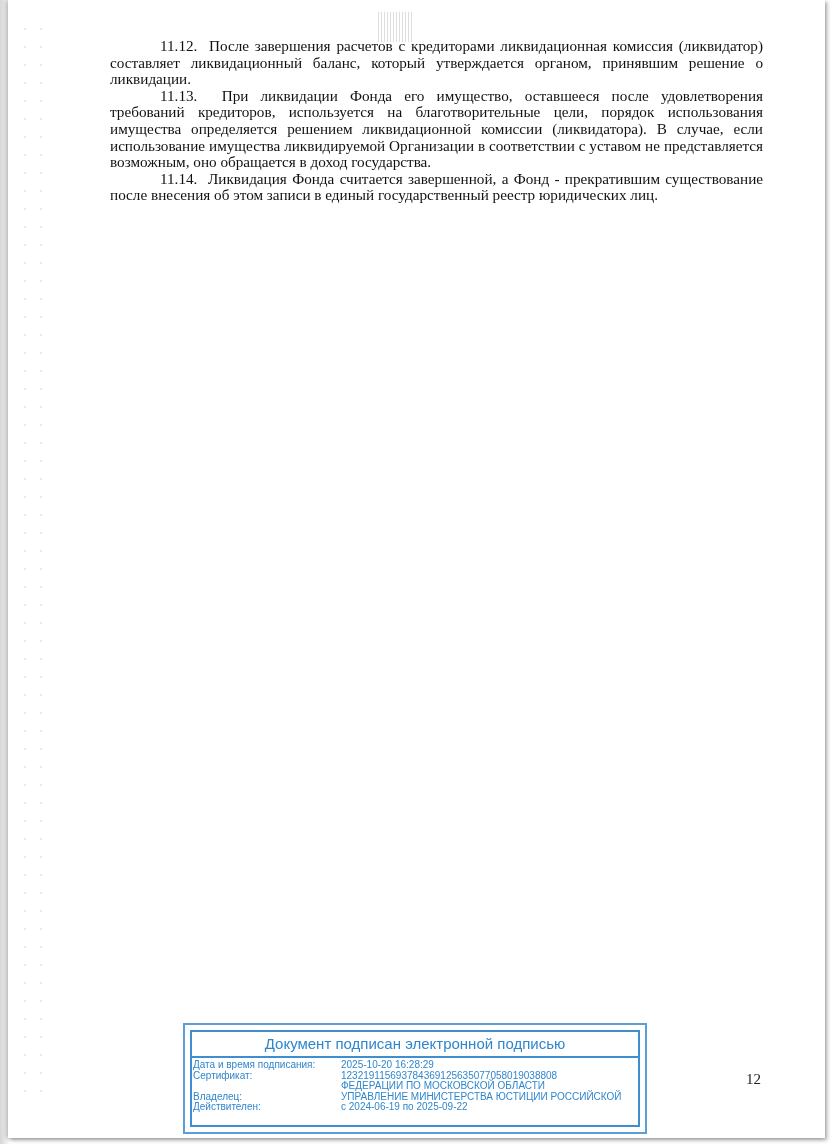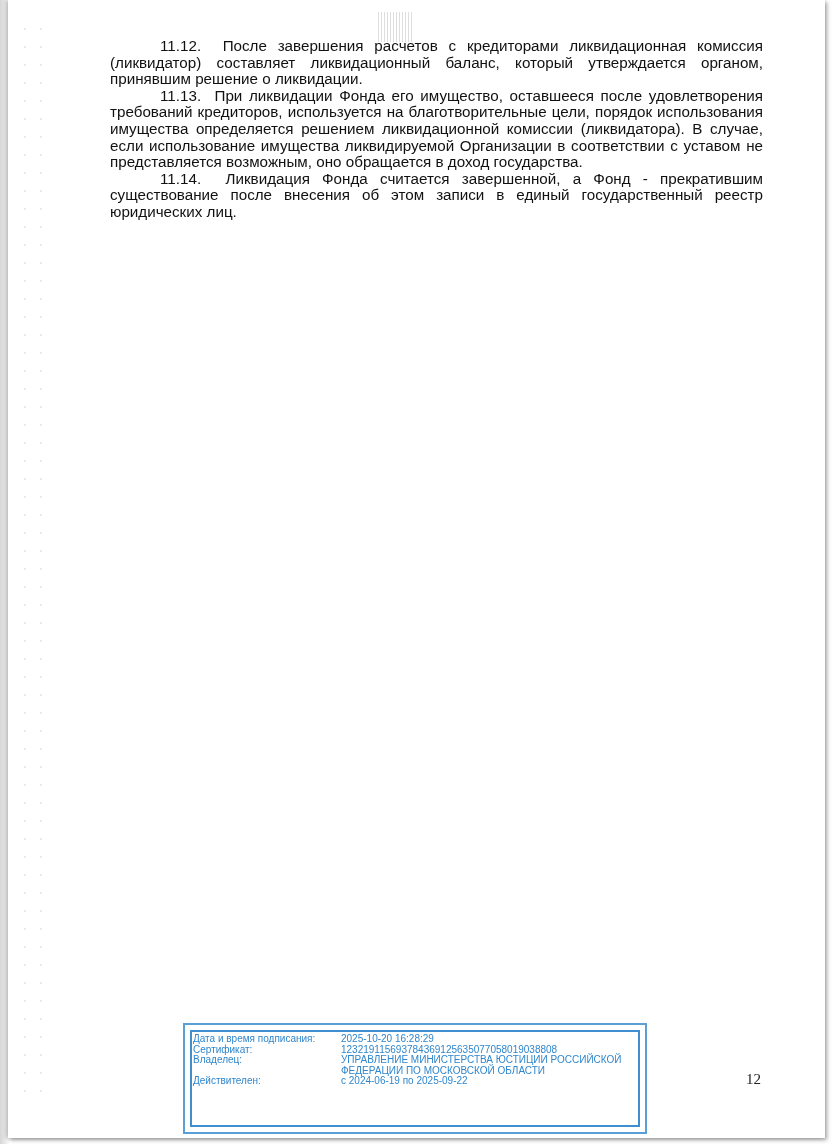--- a/index.html
+++ b/index.html
@@ -42,21 +42,21 @@
       height: 1080px;
       background-image: radial-gradient(circle, rgba(150,150,150,0.55) 0.6px, transparent 0.8px);
       background-size: 16px 18px;
       opacity: 0.8;
     }
     .body-text {
       position: absolute;
       left: 102px;
       top: 38px;
       width: 653px;
-      font-family: Liberation Sans, sans-serif;
+      font-family: Liberation Serif, serif;
       font-size: 15.2px;
       line-height: 16.6px;
       color: #111111;
     }
     .body-text p {
       margin: 0;
       text-align: justify;
       text-indent: 50px;
     }
     .page-number {
@@ -130,36 +130,37 @@
         <span>При ликвидации Фонда его имущество, оставшееся после удовлетворения требований кредиторов, используется на благотворительные цели, порядок использования имущества определяется решением ликвидационной комиссии (ликвидатора). В случае, если использование имущества ликвидируемой Организации в соответствии с уставом не представляется возможным, оно обращается в доход государства.</span>
       </p>
       <p>
         <span>11.14.</span>&nbsp;
         <span>Ликвидация Фонда считается завершенной, а Фонд - прекратившим существование после внесения об этом записи в единый государственный реестр юридических лиц.</span>
       </p>
     </div>
 
     <div class="sig-outer">
       <div class="sig-inner">
+        <div class="sig-title">Документ подписан электронной подписью</div>
         <div class="sig-rows">
           <div class="sig-row">
             <span class="sig-label">Дата и время подписания:</span>
             <span class="sig-value">2025-10-20 16:28:29</span>
           </div>
           <div class="sig-row">
             <span class="sig-label">Сертификат:</span>
             <span class="sig-value">123219115693784369125635077058019038808</span>
           </div>
           <div class="sig-row">
+            <span class="sig-label"></span>
+            <span class="sig-value">ФЕДЕРАЦИИ ПО МОСКОВСКОЙ ОБЛАСТИ</span>
+          </div>
+          <div class="sig-row">
             <span class="sig-label">Владелец:</span>
             <span class="sig-value">УПРАВЛЕНИЕ МИНИСТЕРСТВА ЮСТИЦИИ РОССИЙСКОЙ</span>
-          </div>
-          <div class="sig-row">
-            <span class="sig-label"></span>
-            <span class="sig-value">ФЕДЕРАЦИИ ПО МОСКОВСКОЙ ОБЛАСТИ</span>
           </div>
           <div class="sig-row">
             <span class="sig-label">Действителен:</span>
             <span class="sig-value">с 2024-06-19 по 2025-09-22</span>
           </div>
         </div>
       </div>
     </div>
 
     <div class="page-number">12</div>

